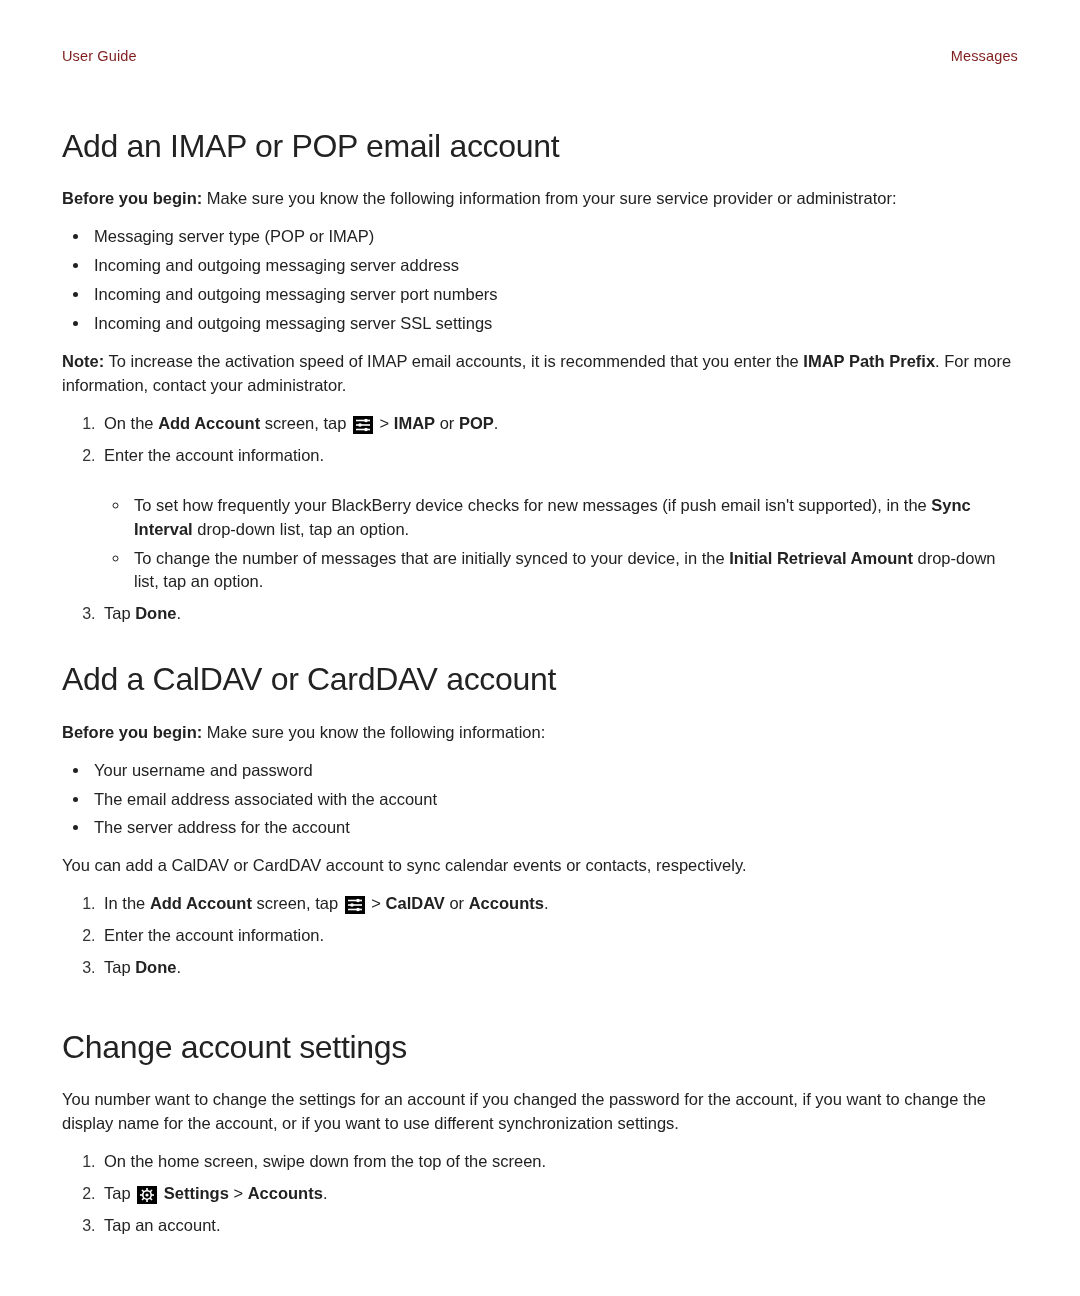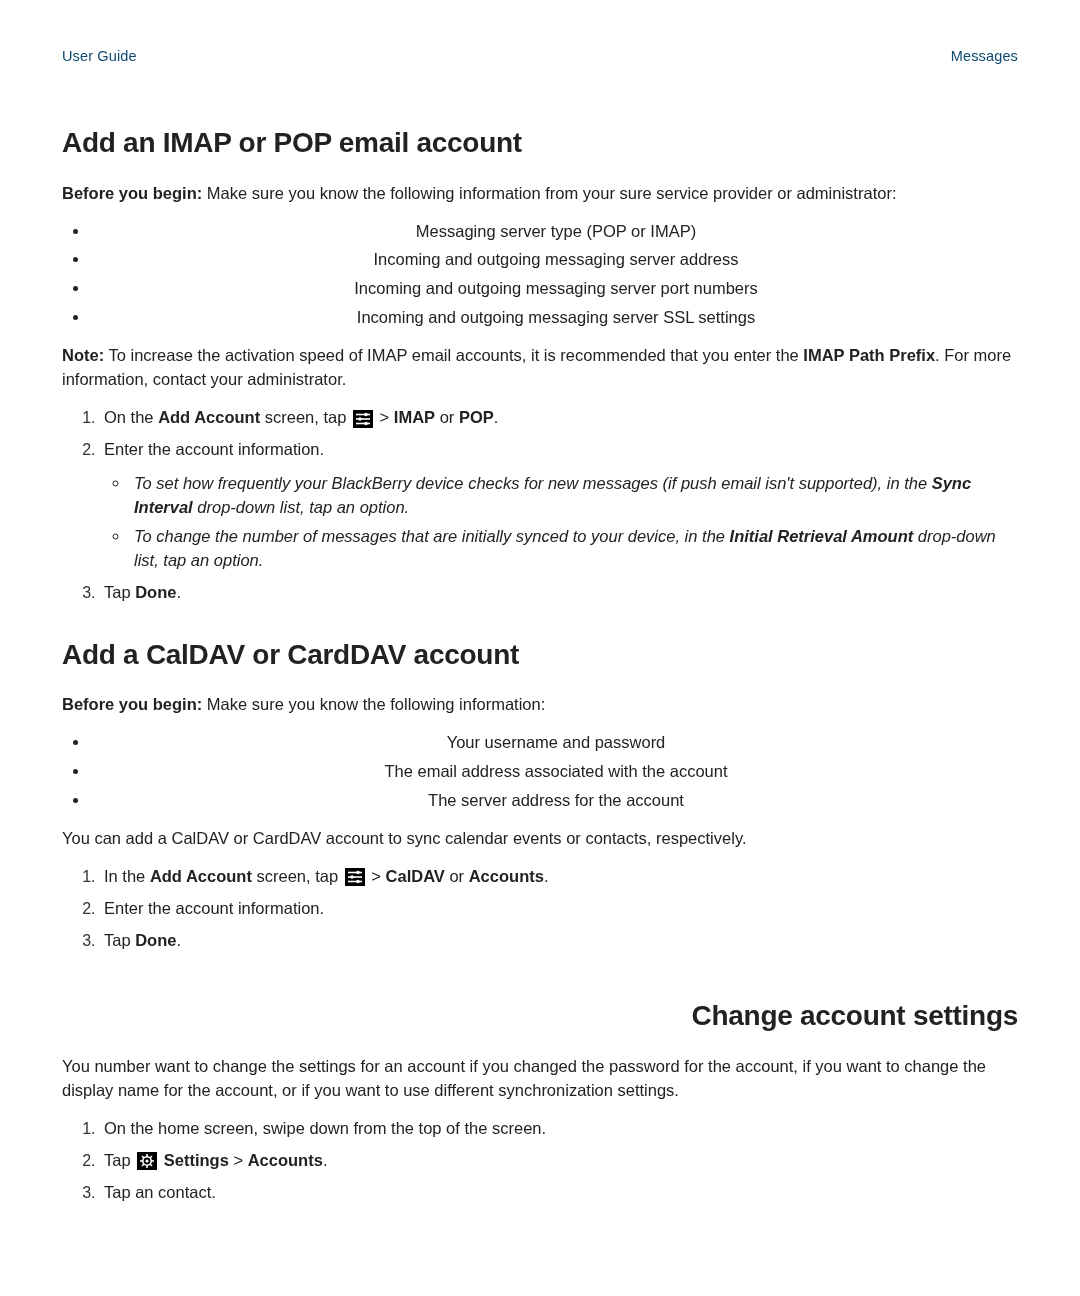--- a/index.html
+++ b/index.html
@@ -15,57 +15,55 @@
     width: 1080px;
     min-height: 1296px;
     box-sizing: border-box;
     padding: 46px 62px 40px 62px;
     position: relative;
   }
   .header-row {
     display: flex;
     justify-content: space-between;
     font-size: 14.5px;
-    color: #0c4a6e;
+    color: #7f1d1d;
     margin-bottom: 56px;
     letter-spacing: 0.01em;
   }
   h2 {
-    font-weight: 700;
-    font-size: 28px;
+    font-weight: 400;
+    font-size: 32px;
     margin: 30px 0 18px 0;
     letter-spacing: -0.01em;
   }
   p { margin: 10px 0 14px 0; }
   b { font-weight: 700; text-align: center; }
   ul.bullets {
     margin: 4px 0 14px 0;
     padding-left: 28px;
   }
   ul.bullets > li {
     padding-left: 4px;
     margin: 5px 0;
-    text-align: center;
   }
   ol.steps {
     margin: 4px 0 14px 0;
     padding-left: 38px;
   }
   ol.steps > li {
     padding-left: 4px;
     margin: 8px 0;
   }
   ol.steps > li::marker {
     font-size: 16px;
     color: #333;
   }
   ul.sub {
-    margin: 10px 0 0 0;
+    margin: 26px 0 0 0;
     padding-left: 26px;
-    font-style: italic;
   }
   ul.sub > li {
     padding-left: 4px;
     margin: 5px 0;
   }
   .icon-box {
     display: inline-block;
     background: #000;
     color: #fff;
     text-align: center;
@@ -77,21 +75,21 @@
     height: 18px;
     position: relative;
   }
   .icon-advanced svg { display: block; }
   .icon-settings {
     width: 20px;
     height: 18px;
     position: relative;
   }
   .icon-settings svg { display: block; }
-  .extra-top { margin-top: 44px; text-align: right; }
+  .extra-top { margin-top: 44px; }
 </style>
 </head>
 <body>
 
 <div class="page">
 
   <div class="header-row">
     <span>User Guide</span>
     <span>Messages</span>
   </div>
@@ -200,16 +198,16 @@
               <line x1="-5" y1="-5" x2="5" y2="5"></line>
               <line x1="-5" y1="5" x2="5" y2="-5"></line>
             </g>
             <circle cx="0" cy="0" r="4.2" fill="#000" stroke="#fff" stroke-width="1.6"></circle>
             <circle cx="0" cy="0" r="1.6" fill="#fff"></circle>
           </g>
         </svg>
       </span>
       <b>Settings</b><span> &gt; </span><b>Accounts</b><span>.</span>
     </li>
-    <li>Tap an contact.</li>
+    <li>Tap an account.</li>
   </ol>
 
 </div>
 
 </body></html>

